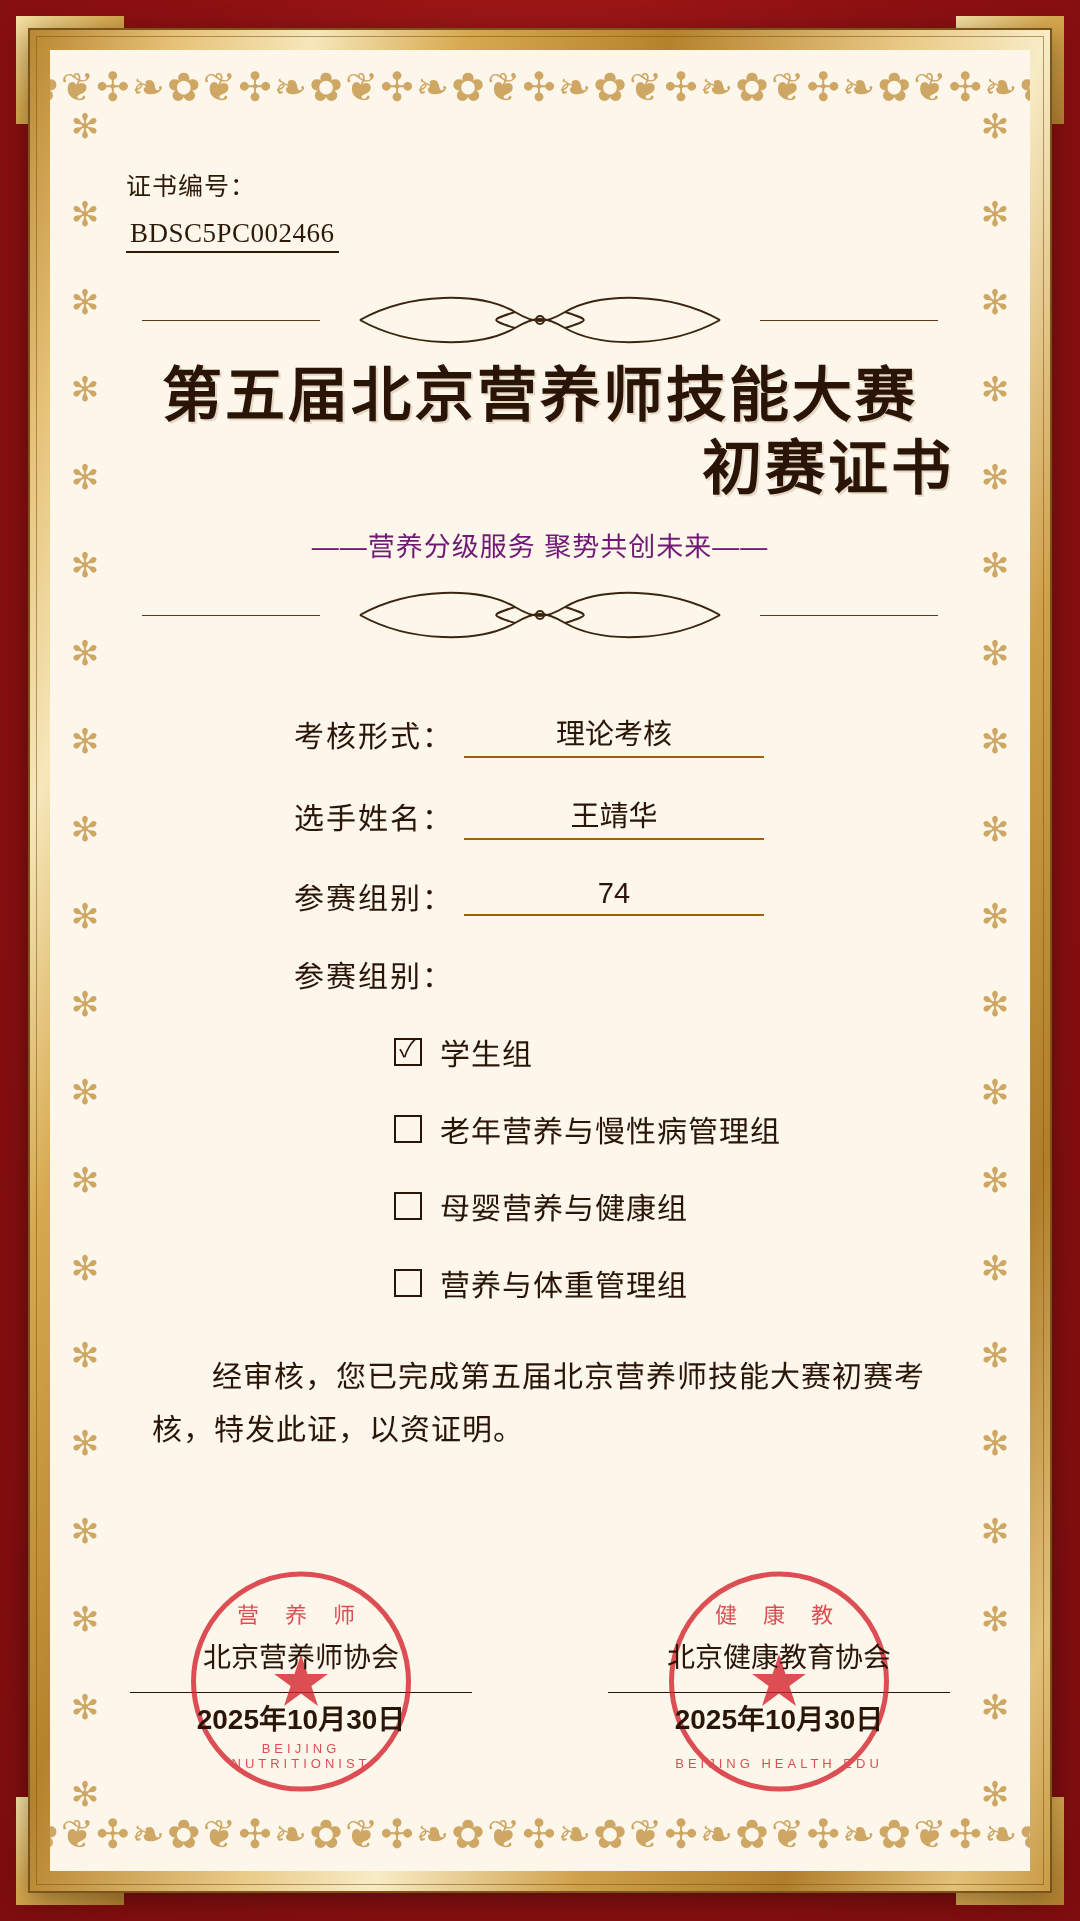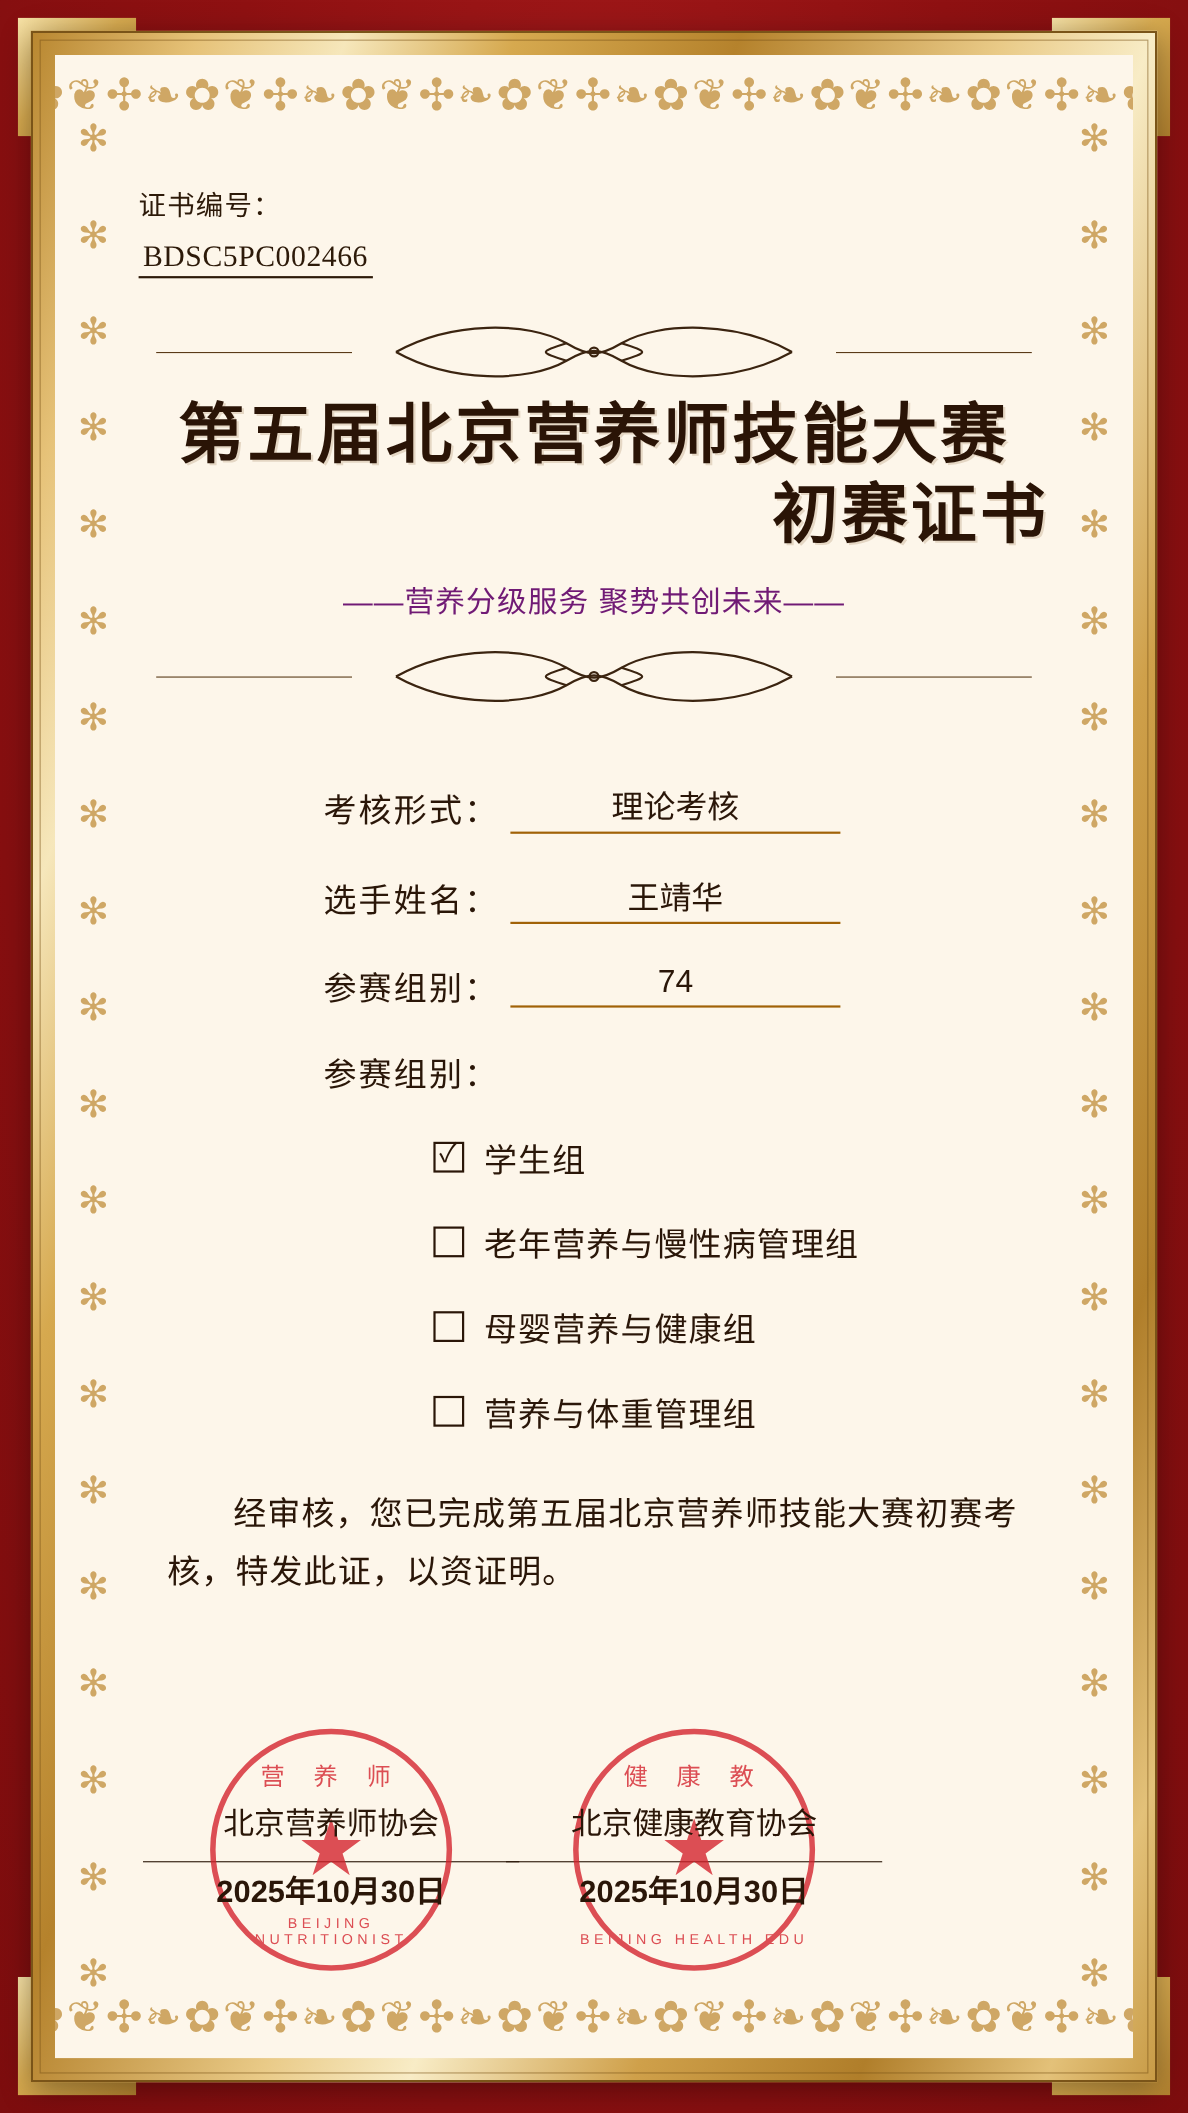--- a/index.html
+++ b/index.html
@@ -262,21 +262,21 @@
     letter-spacing: 1px;
   }
 
   
   .signatures {
     position: absolute;
     left: 10px;
     right: 10px;
     bottom: 64px;
     display: flex;
-    justify-content: flex-start;
+    justify-content: space-between;
   }
   .sig {
     position: relative;
     width: 330px;
     text-align: center;
   }
   .sig .org {
     font-size: 28px;
     color: #2a1608;
     position: relative;

